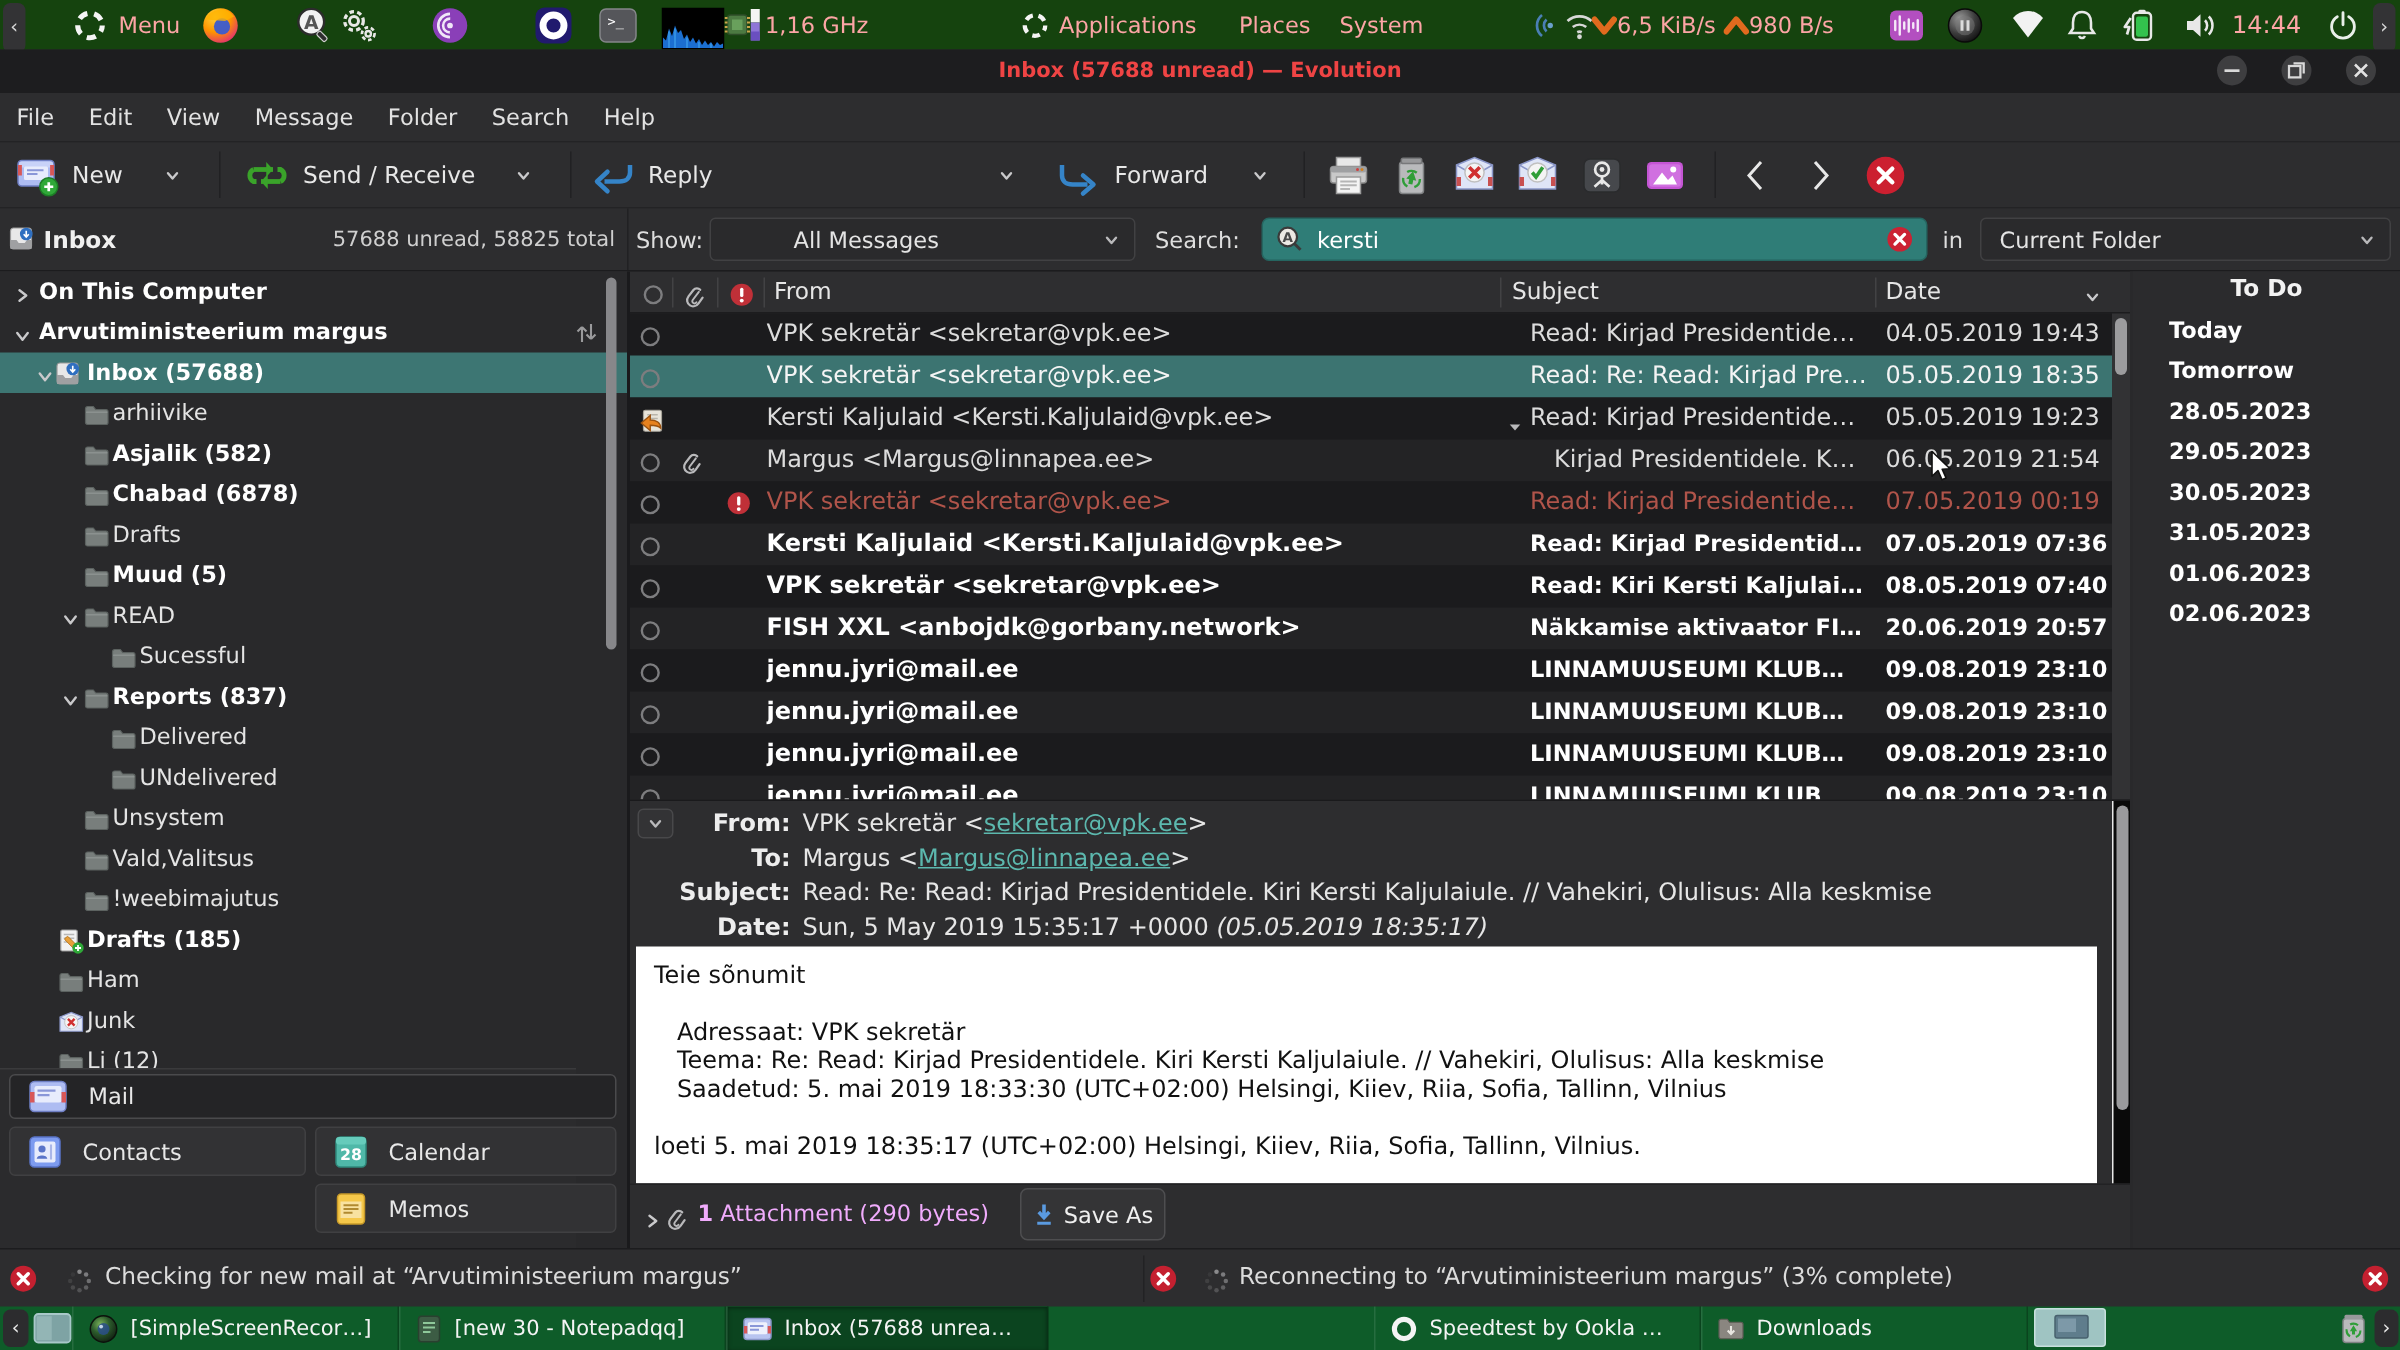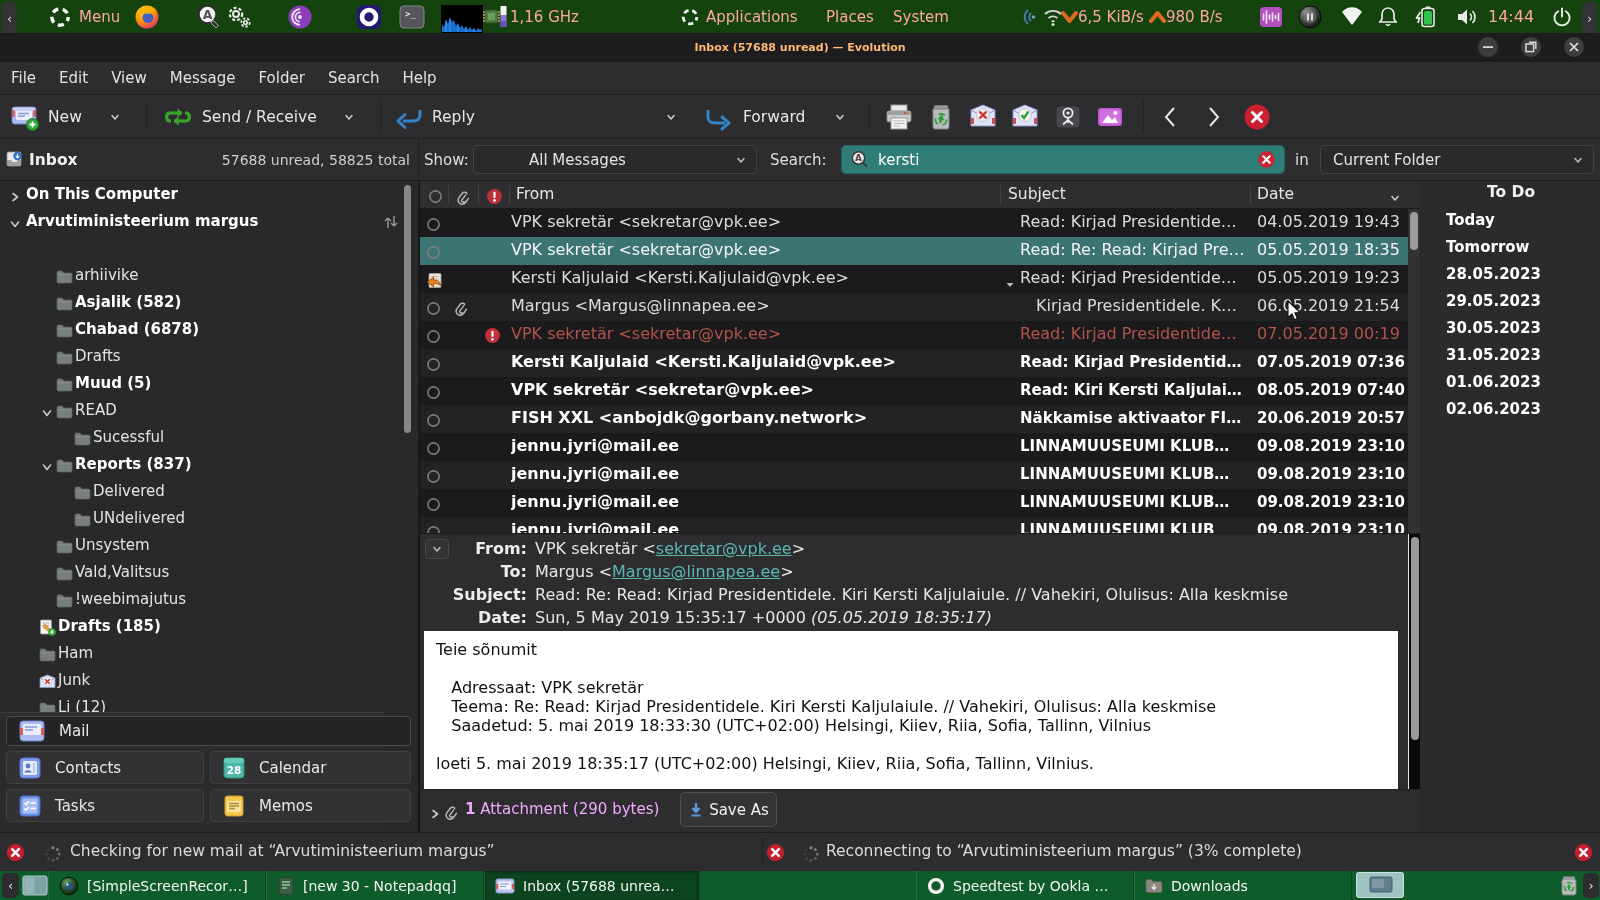--- a/index.html
+++ b/index.html
@@ -10,21 +10,21 @@
 
 
 #panel-top { position:absolute; left:0; top:0; width:1600px; height:33px; background:#15430e; color:#f2f2f2; }
 #panel-top .pi { position:absolute; top:0; height:33px; display:flex; align-items:center; }
 .panel-btn { background:#333335; border-radius:5px; width:15px; height:28px; top:2px !important; display:flex; align-items:center; justify-content:center; color:#d8d8d8; font-size:13px; }
 #panel-top .ptext { font-size:15px; color:#fca5a5; }
 #panel-cpu-text { font-size:16px; }
 
 
 #titlebar { position:absolute; left:0; top:33px; width:1600px; height:29px; background:#1d1d1f; }
-#window-title { position:absolute; left:0; right:0; top:0; height:29px; text-align:center; line-height:29px; font-weight:bold; font-size:11px; color:#fdba74; }
+#window-title { position:absolute; left:0; right:0; top:0; height:29px; text-align:center; line-height:29px; font-weight:bold; font-size:14px; color:#ef4444; }
 .winbtn { position:absolute; top:3px; }
 
 
 #menubar { position:absolute; left:0; top:62px; width:1600px; height:33px; background:#2d2d2f; border-bottom:1px solid #232325; display:flex; align-items:center; padding-left:11px; gap:23px; }
 .menu-item { color:#e2e2e2; font-size:15px; }
 
 
 #toolbar { position:absolute; left:0; top:95px; width:1600px; height:44px; background:#2d2d2f; border-bottom:1px solid #232325; }
 #toolbar .tb { position:absolute; top:0; height:43px; display:flex; align-items:center; gap:8px; color:#e8e8e8; font-size:15.5px; }
 .tsep { position:absolute; top:6px; height:31px; width:1px; background:#212123; }
@@ -555,20 +555,32 @@
 <div class="tree-row bold" style="top:27px">
           <span class="texp" style="left:8px"><span class="ic "><svg width="14" height="14" viewBox="0 0 14 14">
                 <path d="M3.5 5 L7 9.5 L10.5 5" fill="none" stroke="#c9c9cb" stroke-width="1.6" stroke-linecap="round" stroke-linejoin="round"></path>
               </svg></span></span>
           <span class="tlabel" style="left:26px">Arvutiministeerium margus</span>
           <span class="tsort"><span class="ic "><svg width="18" height="18" viewBox="0 0 18 18">
                 <path d="M6 15 L6 5 M6 5 L3 8 M6 5 L9 8" fill="none" stroke="#9a9a9c" stroke-width="1.4"></path>
                 <path d="M12 3 L12 13 M12 13 L9 10 M12 13 L15 10" fill="none" stroke="#9a9a9c" stroke-width="1.4"></path>
               </svg></span></span>
         </div>
+<div class="tree-row selected bold" style="top:54px">
+          <span class="texp" style="left:23px"><span class="ic "><svg width="14" height="14" viewBox="0 0 14 14">
+                <path d="M3.5 5 L7 9.5 L10.5 5" fill="none" stroke="#c9c9cb" stroke-width="1.6" stroke-linecap="round" stroke-linejoin="round"></path>
+              </svg></span></span>
+          <span class="tico" style="left:37px"><span class="ic "><svg width="17" height="17" viewBox="0 0 17 17">
+                <rect x="1" y="1" width="14" height="14" rx="2" fill="#e8e8e8" stroke="#9a9a9a" stroke-width="0.8"></rect>
+                <path d="M1 9 L5 9 L6.5 11 L10.5 11 L12 9 L15 9 L15 15 L1 15 Z" fill="#9fa0a2"></path>
+                <circle cx="11.5" cy="5" r="4.2" fill="#2f6fc0"></circle>
+                <path d="M11.5 2.8 L11.5 6.6 M9.8 5.2 L11.5 7 L13.2 5.2" stroke="#fff" stroke-width="1.1" fill="none"></path>
+              </svg></span></span>
+          <span class="tlabel" style="left:58px">Inbox (57688)</span>
+        </div>
 <div class="tree-row" style="top:81px">
           <span class="tico" style="left:56px"><span class="ic "><svg width="17" height="15" viewBox="0 0 17 15">
                 <path d="M1 3.5 C1 2.7 1.6 2 2.4 2 L6.2 2 L7.8 4 L14.6 4 C15.4 4 16 4.6 16 5.4 L16 12.6 C16 13.4 15.4 14 14.6 14 L2.4 14 C1.6 14 1 13.4 1 12.6 Z" fill="#787e7c" stroke="#5c6260" stroke-width="0.8"></path>
                 <path d="M1.4 5.8 L15.6 5.8" stroke="#8b918f" stroke-width="1"></path>
               </svg></span></span>
           <span class="tlabel" style="left:75px">arhiivike</span>
         </div>
 <div class="tree-row bold" style="top:108px">
           <span class="tico" style="left:56px"><span class="ic "><svg width="17" height="15" viewBox="0 0 17 15">
                 <path d="M1 3.5 C1 2.7 1.6 2 2.4 2 L6.2 2 L7.8 4 L14.6 4 C15.4 4 16 4.6 16 5.4 L16 12.6 C16 13.4 15.4 14 14.6 14 L2.4 14 C1.6 14 1 13.4 1 12.6 Z" fill="#787e7c" stroke="#5c6260" stroke-width="0.8"></path>
@@ -715,31 +727,20 @@
             </svg></span>
           <span>Contacts</span>
         </div>
       <div id="sw-calendar" class="swbtn">
           <span class="ic "><svg width="22" height="22" viewBox="0 0 22 22">
               <rect x="1" y="1" width="20" height="20" rx="3" fill="#4fb8a8" stroke="#2f8a7c"></rect>
               <rect x="1" y="1" width="20" height="5" rx="2" fill="#66cbbb"></rect>
               <text x="11" y="16.5" font-size="10.5" font-weight="bold" fill="#ffffff" text-anchor="middle" font-family="DejaVu Sans, sans-serif">28</text>
             </svg></span>
           <span>Calendar</span>
-        </div>
-      <div id="sw-tasks" class="swbtn">
-          <span class="ic "><svg width="22" height="22" viewBox="0 0 22 22">
-              <rect x="1" y="1" width="20" height="20" rx="3" fill="#6f92e8" stroke="#4c6cc0"></rect>
-              <rect x="3.5" y="3.5" width="15" height="15" rx="1.5" fill="#a8bef2"></rect>
-              <path d="M5.5 8 L7 9.5 L10 6.2" fill="none" stroke="#fff" stroke-width="1.6"></path>
-              <path d="M11.5 8 L17 8" stroke="#fff" stroke-width="1.6"></path>
-              <path d="M5.5 13.5 L7 15 L10 11.7" fill="none" stroke="#fff" stroke-width="1.6"></path>
-              <path d="M11.5 13.5 L17 13.5" stroke="#fff" stroke-width="1.6"></path>
-            </svg></span>
-          <span>Tasks</span>
         </div>
       <div id="sw-memos" class="swbtn">
           <span class="ic "><svg width="22" height="22" viewBox="0 0 22 22">
               <rect x="2" y="1" width="18" height="20" rx="2.5" fill="#f5c84a" stroke="#c89a28"></rect>
               <rect x="4" y="6" width="14" height="11" fill="#f8e2a0"></rect>
               <path d="M6 8.5 L16 8.5 M6 11 L16 11 M6 13.5 L12 13.5" stroke="#b08a30" stroke-width="1.4"></path>
             </svg></span>
           <span>Memos</span>
         </div>
     </div>

